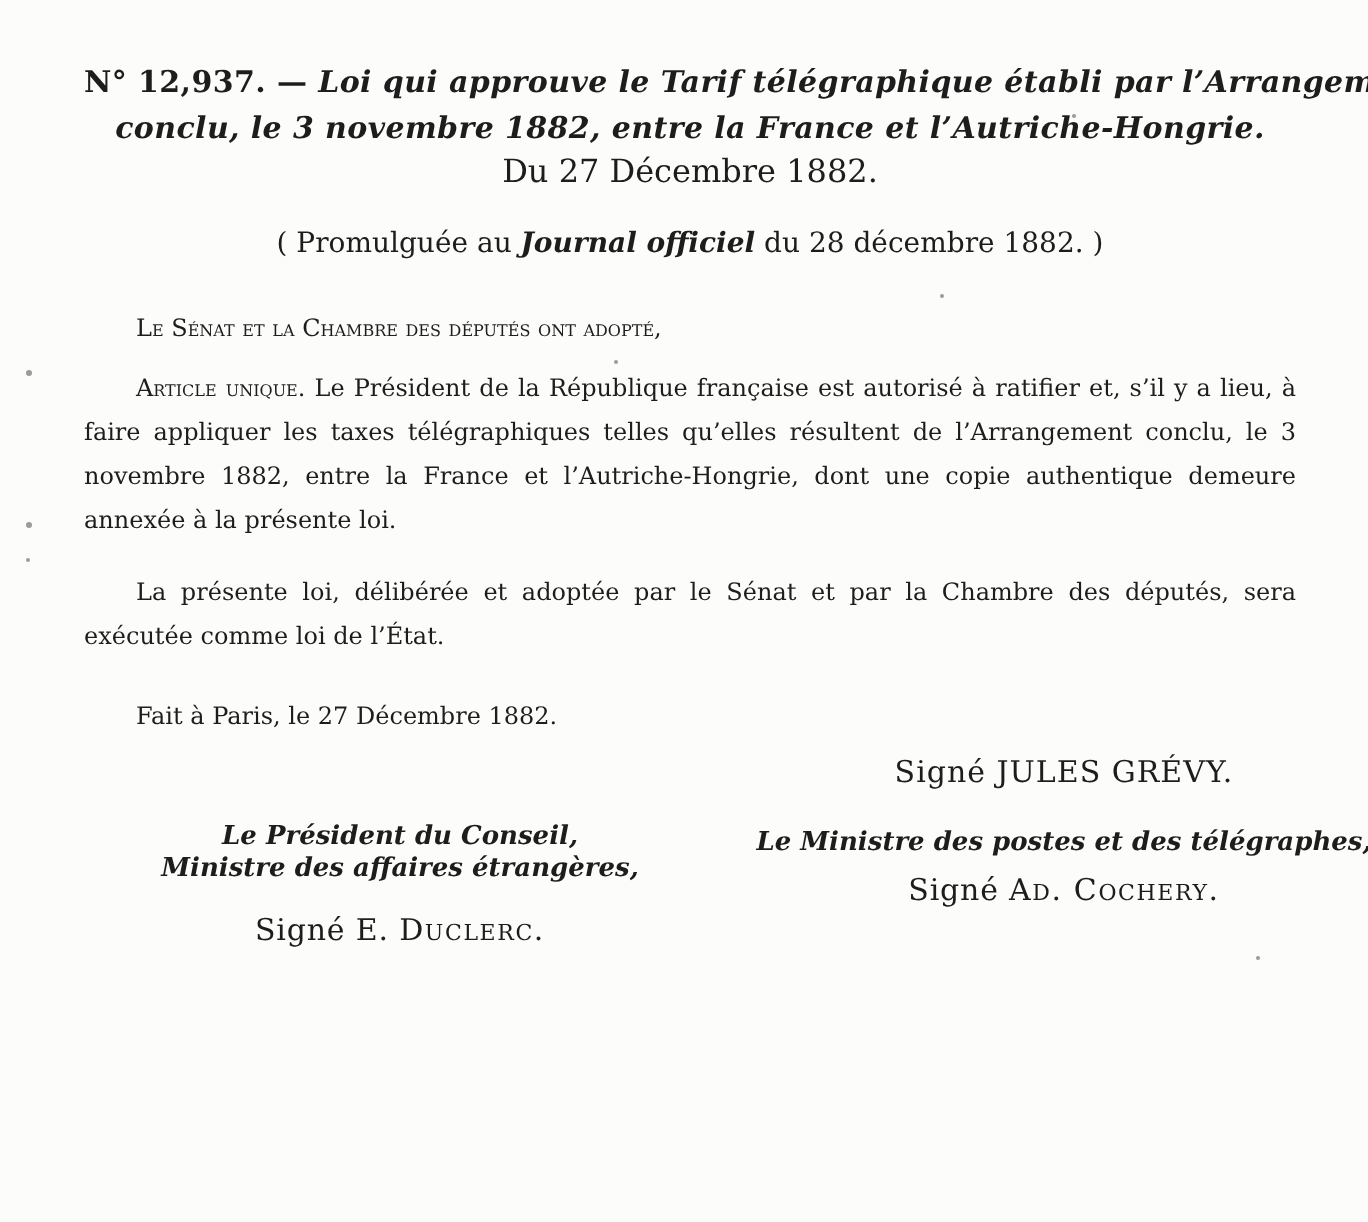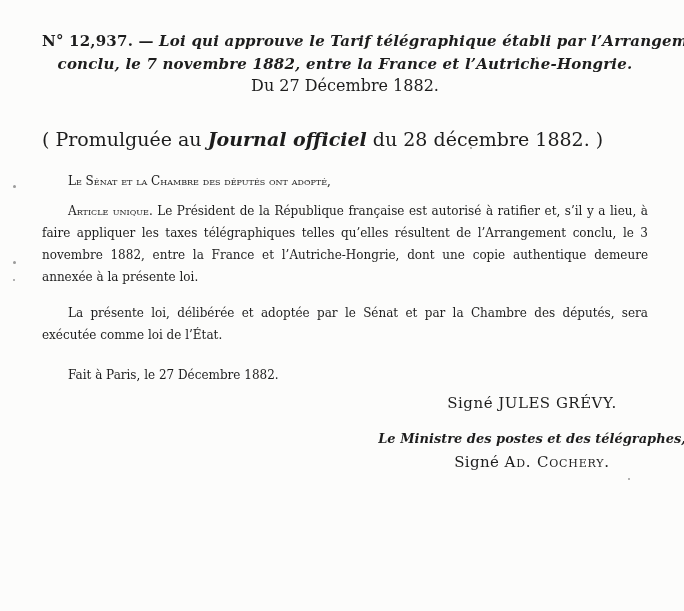--- a/index.html
+++ b/index.html
@@ -33,22 +33,23 @@
   .heading .num { font-style: normal; }
   .heading .ital { font-style: italic; }
 
   .date-line {
     text-align: center;
     font-size: 16px;
     line-height: 20px;
   }
 
   .promulgation {
-    margin-top: 34px;
-    font-size: 19px;
+    margin-top: 17px;
+    text-align: center;
+    font-size: 14px;
     line-height: 18px;
   }
   .promulgation .journal { font-style: italic; font-weight: bold; }
 
   
   .para {
     font-size: 12px;
     line-height: 22px;
     text-align: justify;
     text-indent: 26px;
@@ -103,39 +104,44 @@
     opacity: 0.55;
   }
 </style>
 </head>
 <body>
 
 <div class="page">
 
   <div class="heading">
     <div class="line"><span class="num">N° 12,937. — </span><span class="ital">Loi qui approuve le Tarif télégraphique établi par l’Arrangement</span></div>
-    <div class="line ital">conclu, le 7 novembre 1882, entre la France et l’Autriche-Hongrie.</div>
+    <div class="line ital">conclu, le 3 novembre 1882, entre la France et l’Autriche-Hongrie.</div>
   </div>
 
   <div class="date-line">Du 27 Décembre 1882.</div>
 
   <div class="promulgation"><span>( Promulguée au </span><span class="journal">Journal officiel</span><span> du 28 décembre 1882. )</span></div>
 
   <p class="para adoption sc">Le Sénat et la Chambre des députés ont adopté,</p>
 
 
   <p class="para article-p"><span class="sc">Article unique.</span><span> Le Président de la République française est autorisé à ratifier et, s’il y a lieu, à faire appliquer les taxes télégraphiques telles qu’elles résultent de l’Arrangement conclu, le 3 novembre 1882, entre la France et l’Autriche-Hongrie, dont une copie authentique demeure annexée à la présente loi.</span></p>
 
   <p class="para execution">La présente loi, délibérée et adoptée par le Sénat et par la Chambre des députés, sera exécutée comme loi de l’État.</p>
 
   <p class="para fait">Fait à Paris, le 27 Décembre 1882.</p>
 
   <div class="sig-area">
     <div class="sig-grevy">Signé JULES GRÉVY.</div>
 
+    <div class="sig-col-left">
+      <div class="sig-title">Le Président du Conseil,</div>
+      <div class="sig-title">Ministre des affaires étrangères,</div>
+      <div class="sig-name"><span>Signé E. </span><span class="sc-name">Duclerc.</span></div>
+    </div>
 
     <div class="sig-col-right">
       <div class="sig-title">Le Ministre des postes et des télégraphes,</div>
       <div class="sig-name"><span>Signé </span><span class="sc-name">Ad. Cochery.</span></div>
     </div>
   </div>
 
   <div class="speck" style="left:13px; top:155px;"></div>
   <div class="speck" style="left:13px; top:231px;"></div>
   <div class="speck" style="left:13px; top:249px; width:2px; height:2px;"></div>

